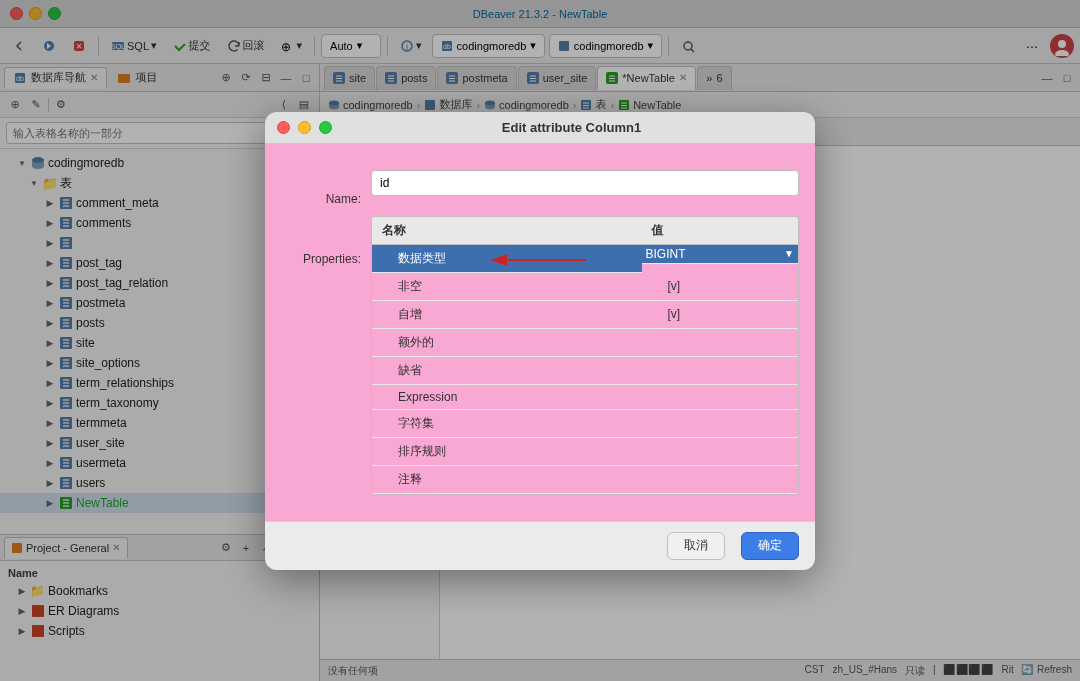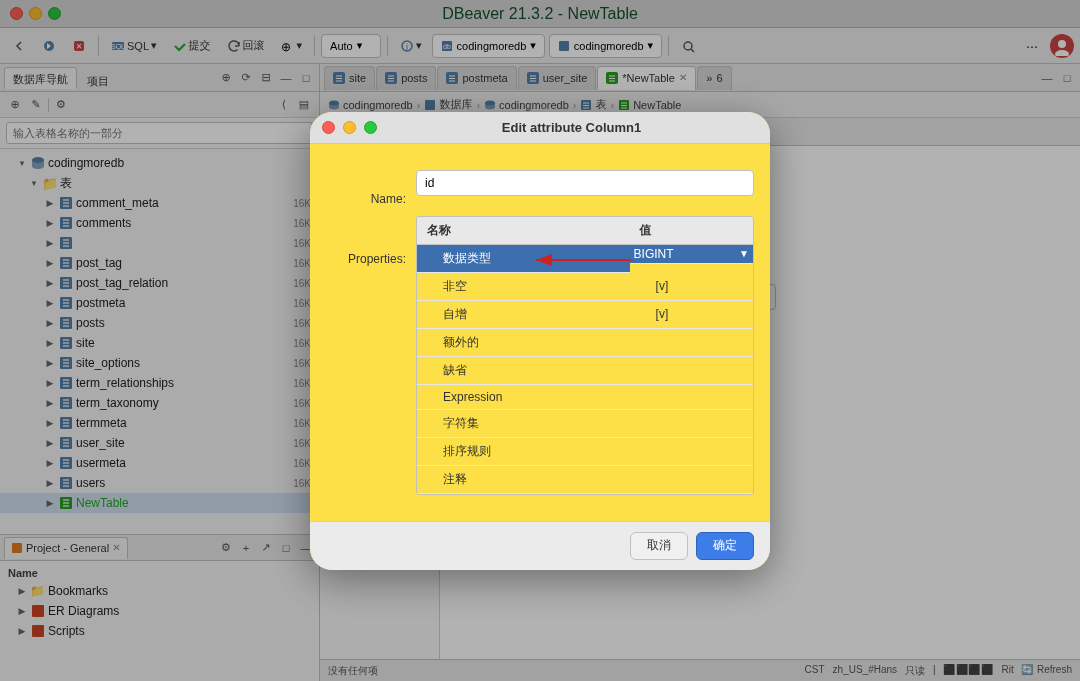--- a/index.html
+++ b/index.html
@@ -1,20 +1,20 @@
 <!DOCTYPE html>
 <html><head>
   <meta charset="utf-8">
   <style>
     * { box-sizing: border-box; margin: 0; padding: 0; }
     body { font-family: -apple-system, BlinkMacSystemFont, "Helvetica Neue", Arial, sans-serif; font-size: 12px; background: #e8e8e8; overflow: hidden; width: 1080px; height: 681px; }
 
     
     .titlebar { height: 28px; background: #d6d6d6; display: flex; align-items: center; justify-content: center; position: relative; border-bottom: 1px solid #b0b0b0; }
-    .titlebar-title { font-size: 16px; color: #14532d; font-weight: 500; }
+    .titlebar-title { font-size: 11px; color: #0369a1; font-weight: 500; }
     .window-controls { position: absolute; left: 10px; display: flex; gap: 6px; align-items: center; }
     .wc { width: 13px; height: 13px; border-radius: 50%; cursor: pointer; }
     .wc-close { background: #ff5f57; border: 1px solid #e0443e; }
     .wc-min { background: #febc2e; border: 1px solid #d4a017; }
     .wc-max { background: #28c840; border: 1px solid #1aab29; }
 
     
     .toolbar { height: 36px; background: #ececec; border-bottom: 1px solid #c0c0c0; display: flex; align-items: center; padding: 0 6px; gap: 4px; }
     .tb-btn { height: 26px; padding: 0 6px; background: transparent; border: none; cursor: pointer; display: flex; align-items: center; gap: 2px; font-size: 11px; color: #333; border-radius: 3px; }
     .tb-separator { width: 1px; height: 20px; background: #c0c0c0; margin: 0 2px; }
@@ -23,21 +23,21 @@
     .avatar { width: 24px; height: 24px; border-radius: 50%; background: #c44; display: flex; align-items: center; justify-content: center; color: white; font-size: 10px; }
 
     
     .main { display: flex; height: calc(681px - 28px - 36px); }
 
     
     .left-panel { width: 320px; background: #f5f5f5; border-right: 1px solid #c0c0c0; display: flex; flex-direction: column; flex-shrink: 0; }
 
     
     .left-tabs { display: flex; align-items: center; background: #e8e8e8; border-bottom: 1px solid #c0c0c0; padding: 0 4px; height: 28px; gap: 2px; }
-    .left-tab { display: flex; align-items: center; gap: 4px; padding: 0 8px; height: 22px; background: transparent; border: none; cursor: pointer; font-size: 11px; color: #333; border-radius: 3px 3px 0 0; flex-direction: column; }
+    .left-tab { display: flex; align-items: center; gap: 4px; padding: 0 8px; height: 22px; background: transparent; border: none; cursor: pointer; font-size: 11px; color: #333; border-radius: 3px 3px 0 0; }
     .left-tab.active { background: #f5f5f5; border: 1px solid #c0c0c0; border-bottom: 1px solid #f5f5f5; }
     .left-tab-x { color: #888; font-size: 10px; }
     .left-tab-actions { margin-left: auto; display: flex; gap: 2px; }
     .icon-btn { width: 18px; height: 18px; display: flex; align-items: center; justify-content: center; cursor: pointer; color: #555; font-size: 11px; border: none; background: transparent; border-radius: 2px; }
 
     
     .left-toolbar { display: flex; align-items: center; padding: 3px 6px; background: #ececec; border-bottom: 1px solid #d0d0d0; gap: 3px; height: 26px; }
 
     
     .tree-search { padding: 4px 6px; border-bottom: 1px solid #d0d0d0; }
@@ -95,32 +95,32 @@
 
     
     .content-with-nav { display: flex; flex: 1; overflow: hidden; }
     .content-main { flex: 1; padding: 12px 16px; overflow-y: auto; }
 
     
     .bottom-status { height: 22px; background: #e8e8e8; border-top: 1px solid #c0c0c0; display: flex; align-items: center; padding: 0 8px; font-size: 10px; color: #555; gap: 8px; }
 
     
     .modal-overlay { position: fixed; top: 0; left: 0; width: 100%; height: 100%; background: rgba(0,0,0,0.3); display: flex; align-items: center; justify-content: center; z-index: 100; }
-    .modal { background: #fde047; border-radius: 22px; box-shadow: 0 10px 40px rgba(0,0,0,0.4); width: 460px; overflow: hidden; }
+    .modal { background: #f9a8d4; border-radius: 12px; box-shadow: 0 10px 40px rgba(0,0,0,0.4); width: 550px; overflow: hidden; }
     .modal-titlebar { height: 32px; background: #e0e0e0; display: flex; align-items: center; padding: 0 12px; gap: 8px; border-bottom: 1px solid #c8c8c8; border-radius: 10px 10px 0 0; }
     .modal-title { flex: 1; text-align: center; font-size: 13px; font-weight: 600; color: #333; }
     .modal-body { padding: 16px; }
     .modal-row { display: flex; align-items: center; margin-bottom: 10px; }
     .modal-label { width: 90px; font-size: 12px; color: #333; text-align: right; padding-right: 10px; margin-top: 32px; }
     .modal-input { flex: 1; height: 26px; border: 1px solid #c0c0c0; border-radius: 4px; padding: 0 8px; font-size: 12px; background: #fff; }
     .modal-table { width: 100%; border-collapse: collapse; font-size: 12px; }
     .modal-table th { background: #e8e8e8; padding: 5px 10px; text-align: left; border-bottom: 1px solid #c0c0c0; font-weight: 600; color: #333; }
     .modal-table td { padding: 5px 26px; border-bottom: 1px solid #e8e8e8; color: #333; }
     .modal-table tr.selected td { background: #3d6ead; color: white; }
-    .modal-footer { display: flex; justify-content: flex-end; gap: 8px; padding: 10px 16px; border-top: 1px solid #d0d0d0; background: #ebebeb; border-radius: 0 0 10px 10px; }
+    .modal-footer { display: flex; justify-content: flex-end; gap: 16px; padding: 10px 16px; border-top: 1px solid #d0d0d0; background: #ebebeb; border-radius: 0 0 10px 10px; }
     .modal-btn { height: 28px; padding: 0 16px; border-radius: 6px; font-size: 12px; cursor: pointer; border: 1px solid #c0c0c0; }
     .modal-btn-cancel { background: #f0f0f0; color: #333; }
     .modal-btn-ok { background: #3d7de8; color: white; border-color: #3060c0; }
     .dropdown-arrow { color: #666; font-size: 10px; }
     .prop-table-container { border: 1px solid #c0c0c0; border-radius: 3px; overflow: hidden; }
     
     .tab-icon-green { background: #28a020 !important; }
     
     .new-table-label { color: #22aa22; font-weight: 500; }
 

